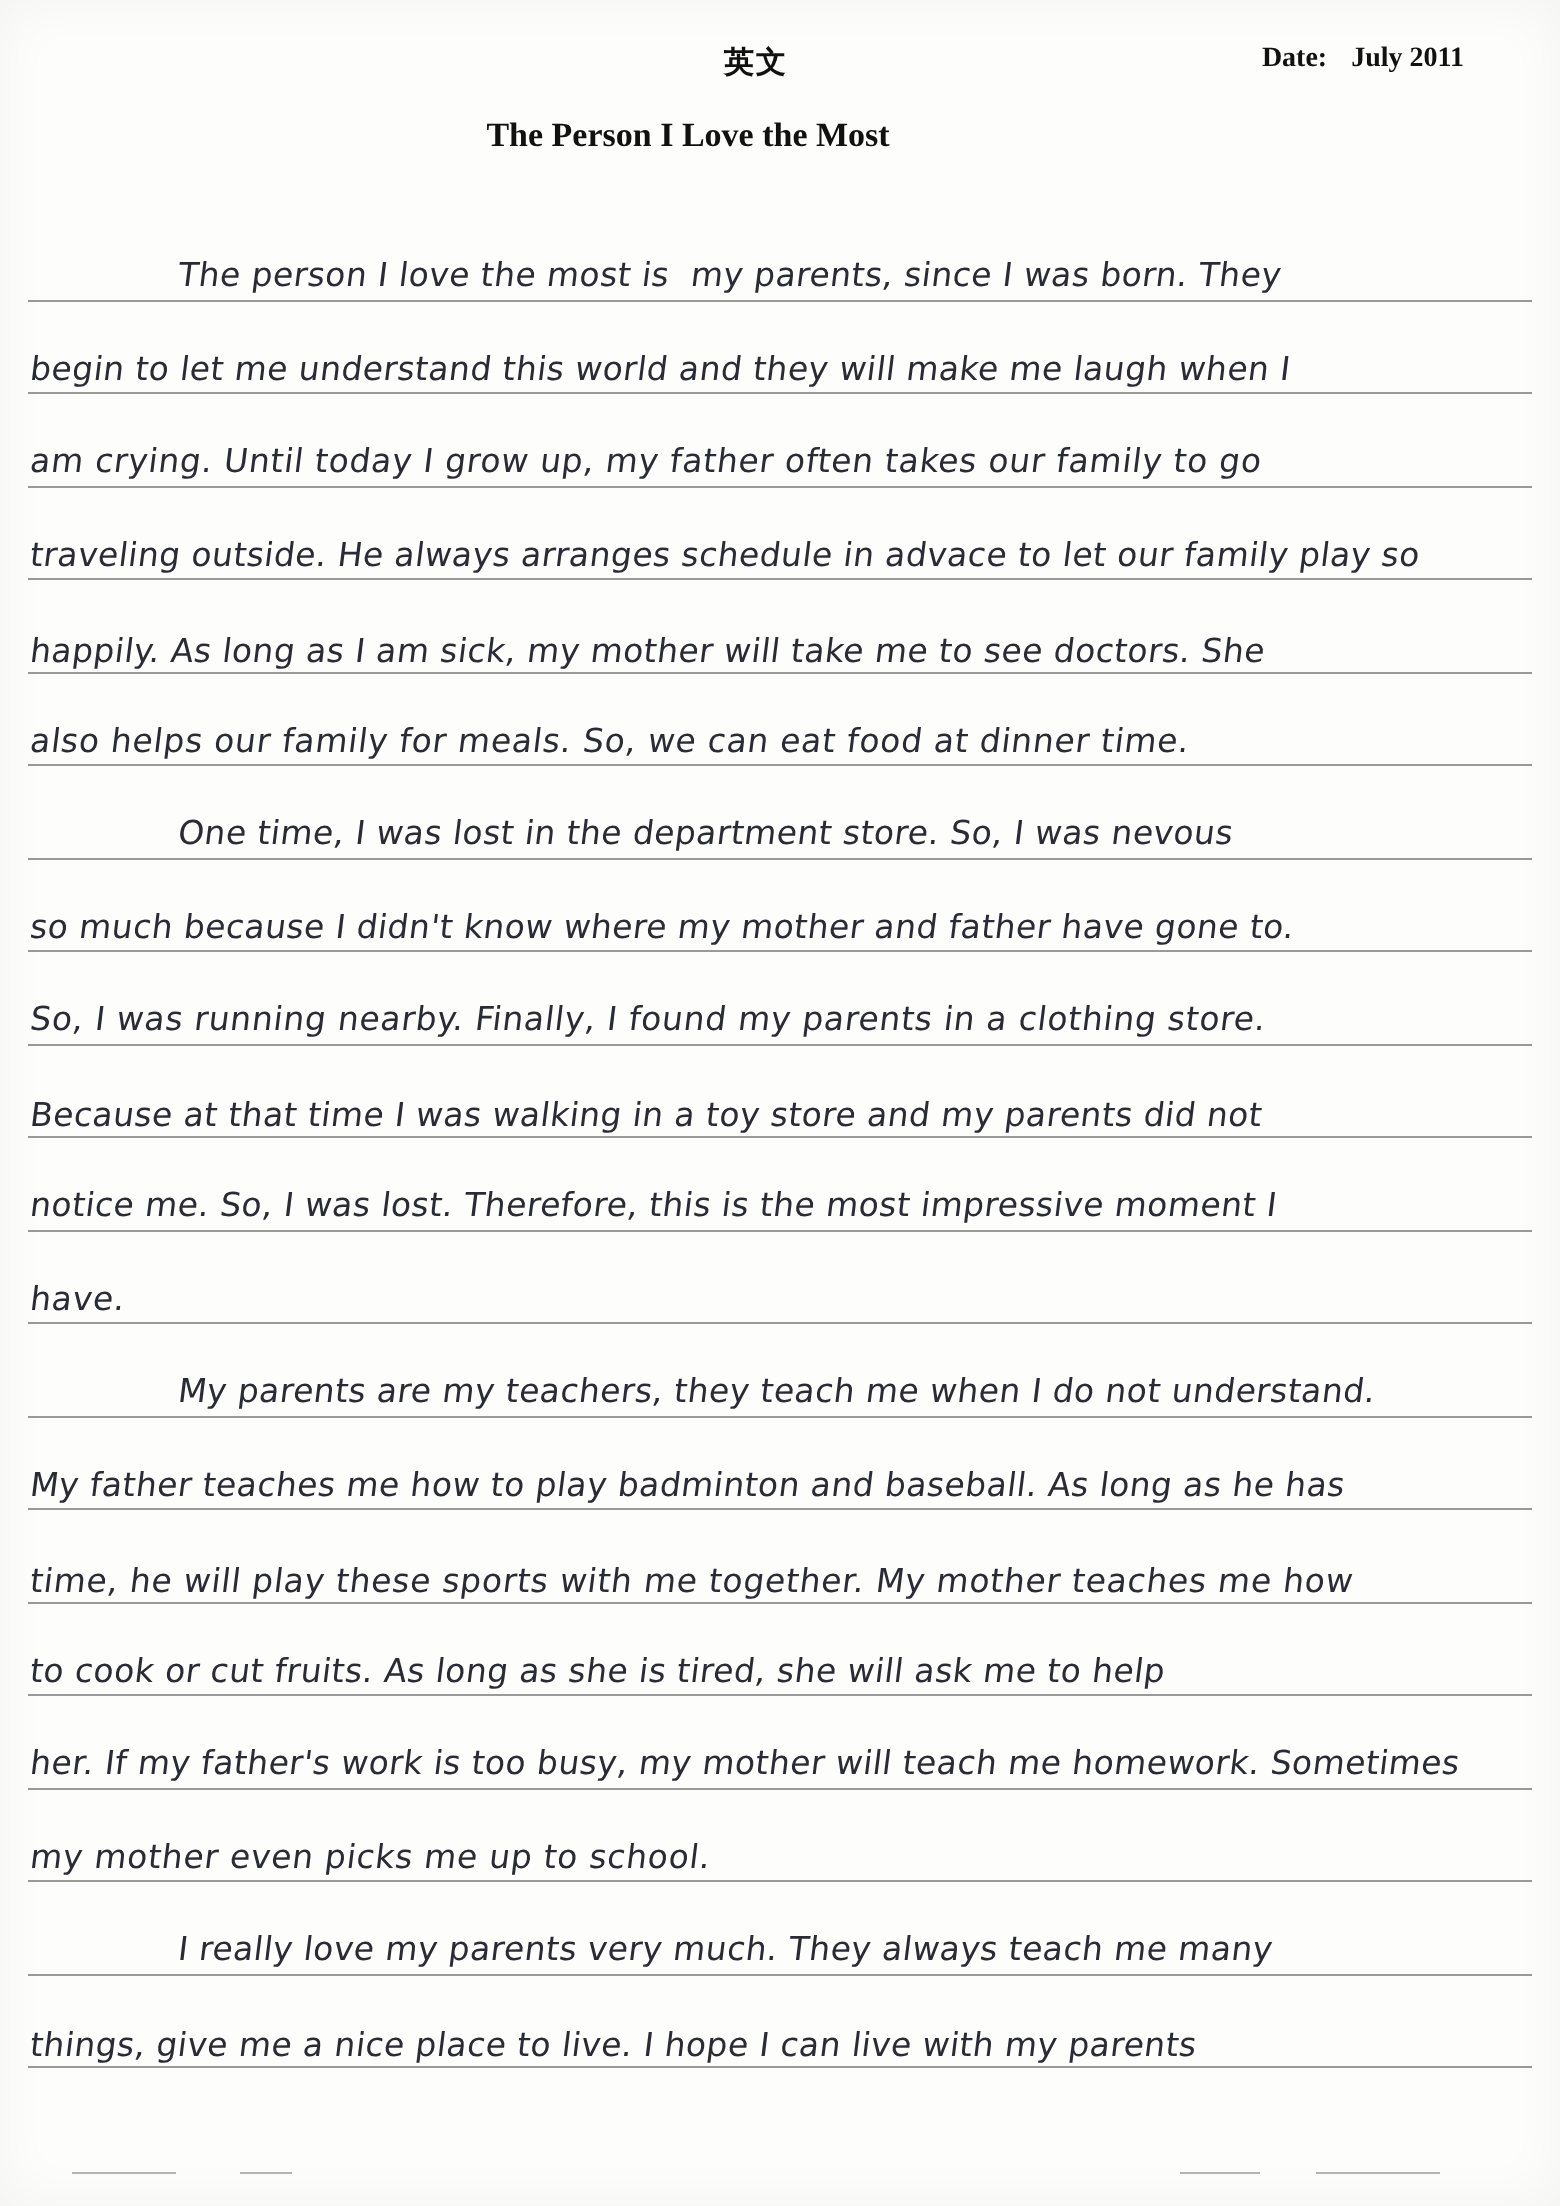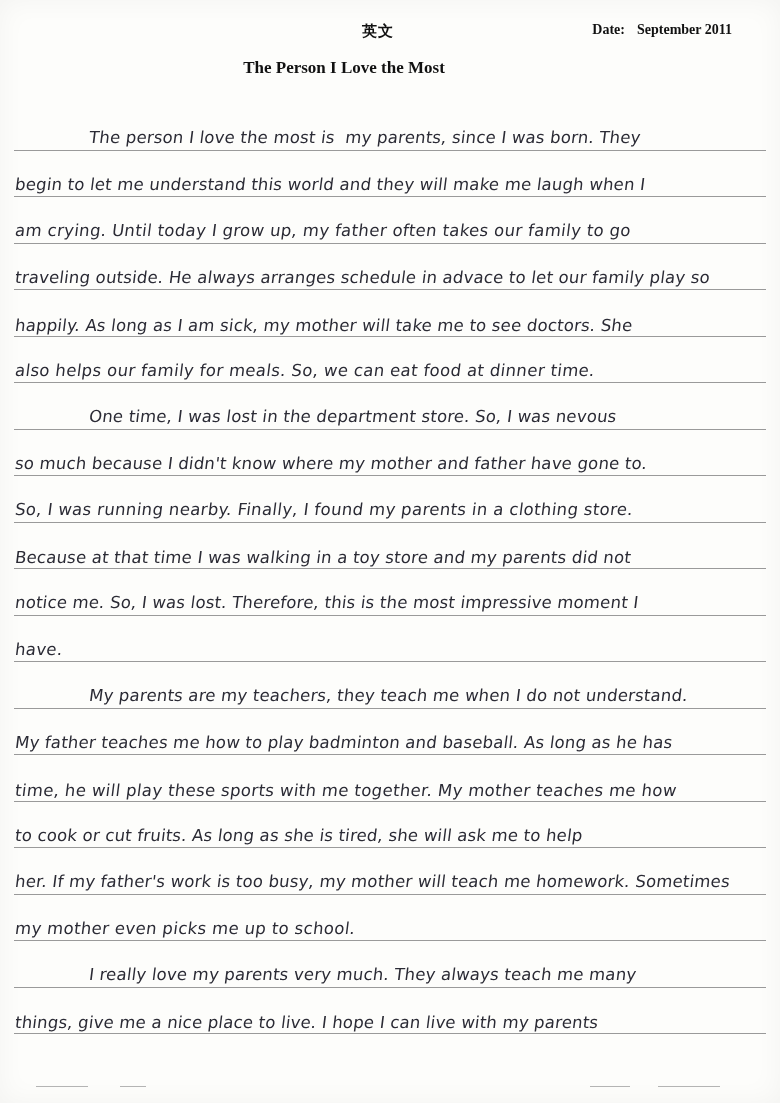--- a/index.html
+++ b/index.html
@@ -130,21 +130,21 @@
   }
 </style>
 </head>
 <body>
 
 <div class="page">
 
   <div class="header">
     <div class="subject">英文</div>
     <div class="date-block">
-      <span class="date-label">Date:</span><span class="date-value">September 2011</span>
+      <span class="date-label">Date:</span><span class="date-value">July 2011</span>
     </div>
     <div class="title">The Person I Love the Most</div>
   </div>
 
   <div class="sheet">
 
     <div class="line">
       <div class="handwriting indent">The person I love the most is  my parents, since I was born. They</div>
       <div class="rule"></div>
     </div>

